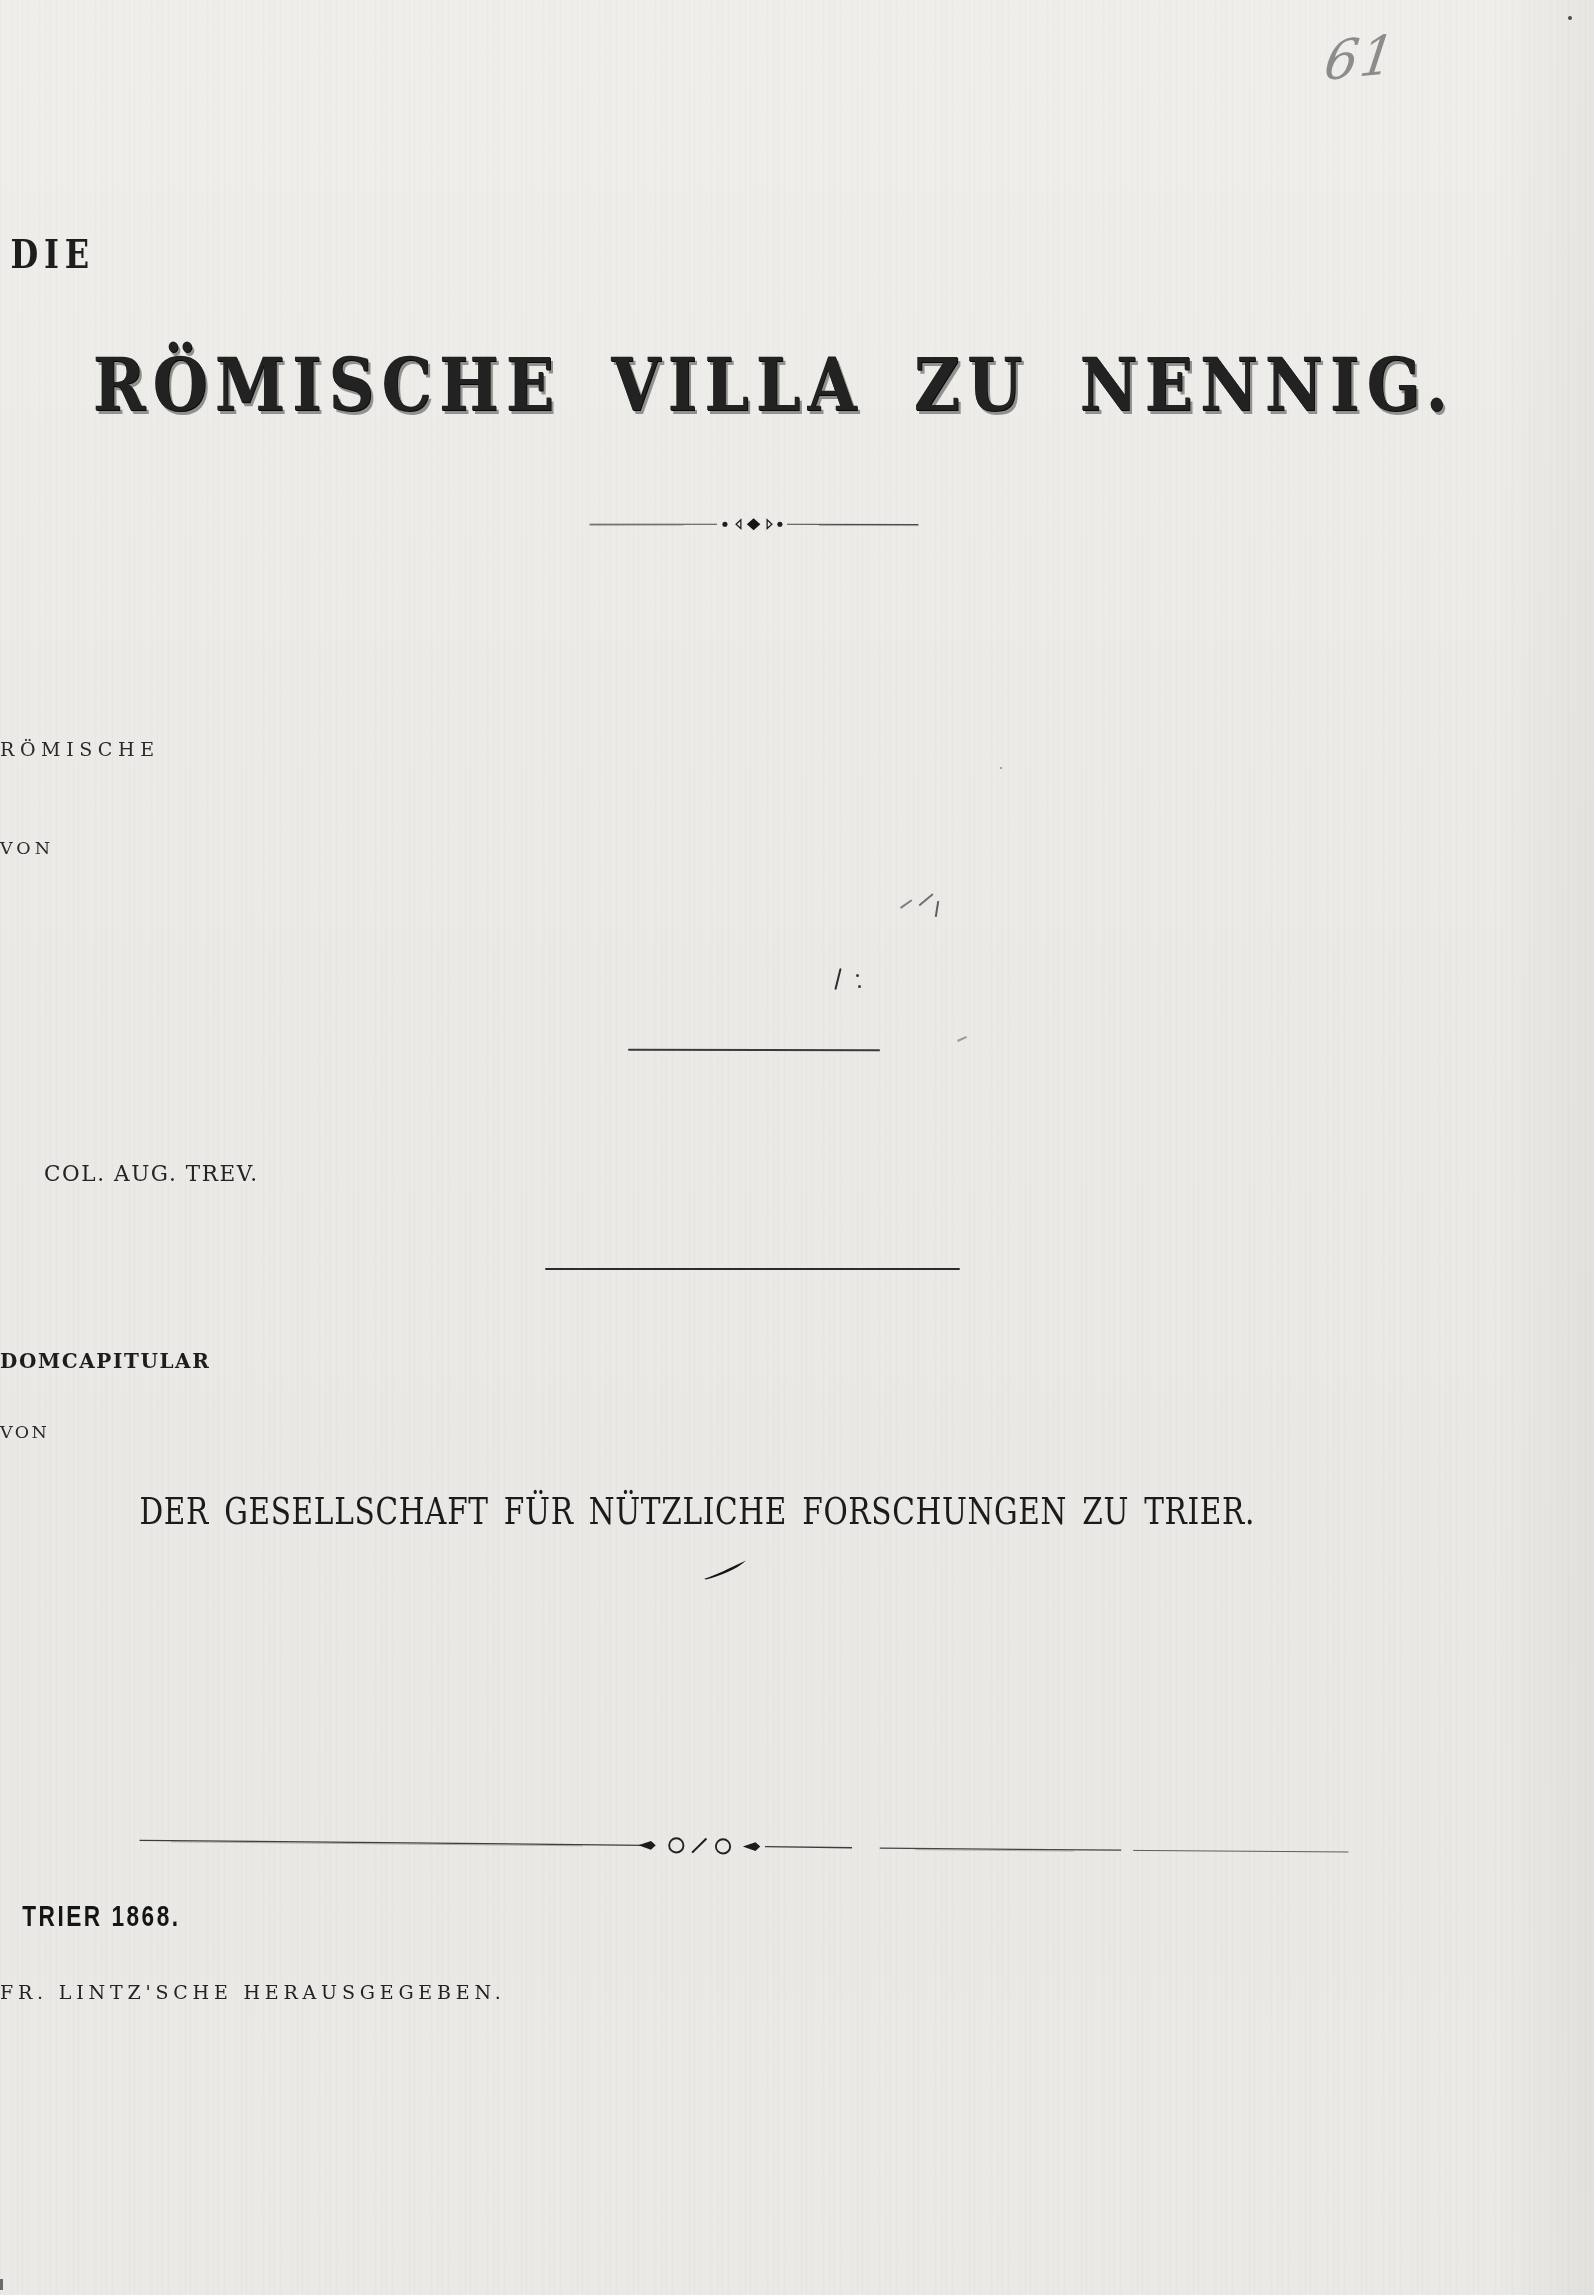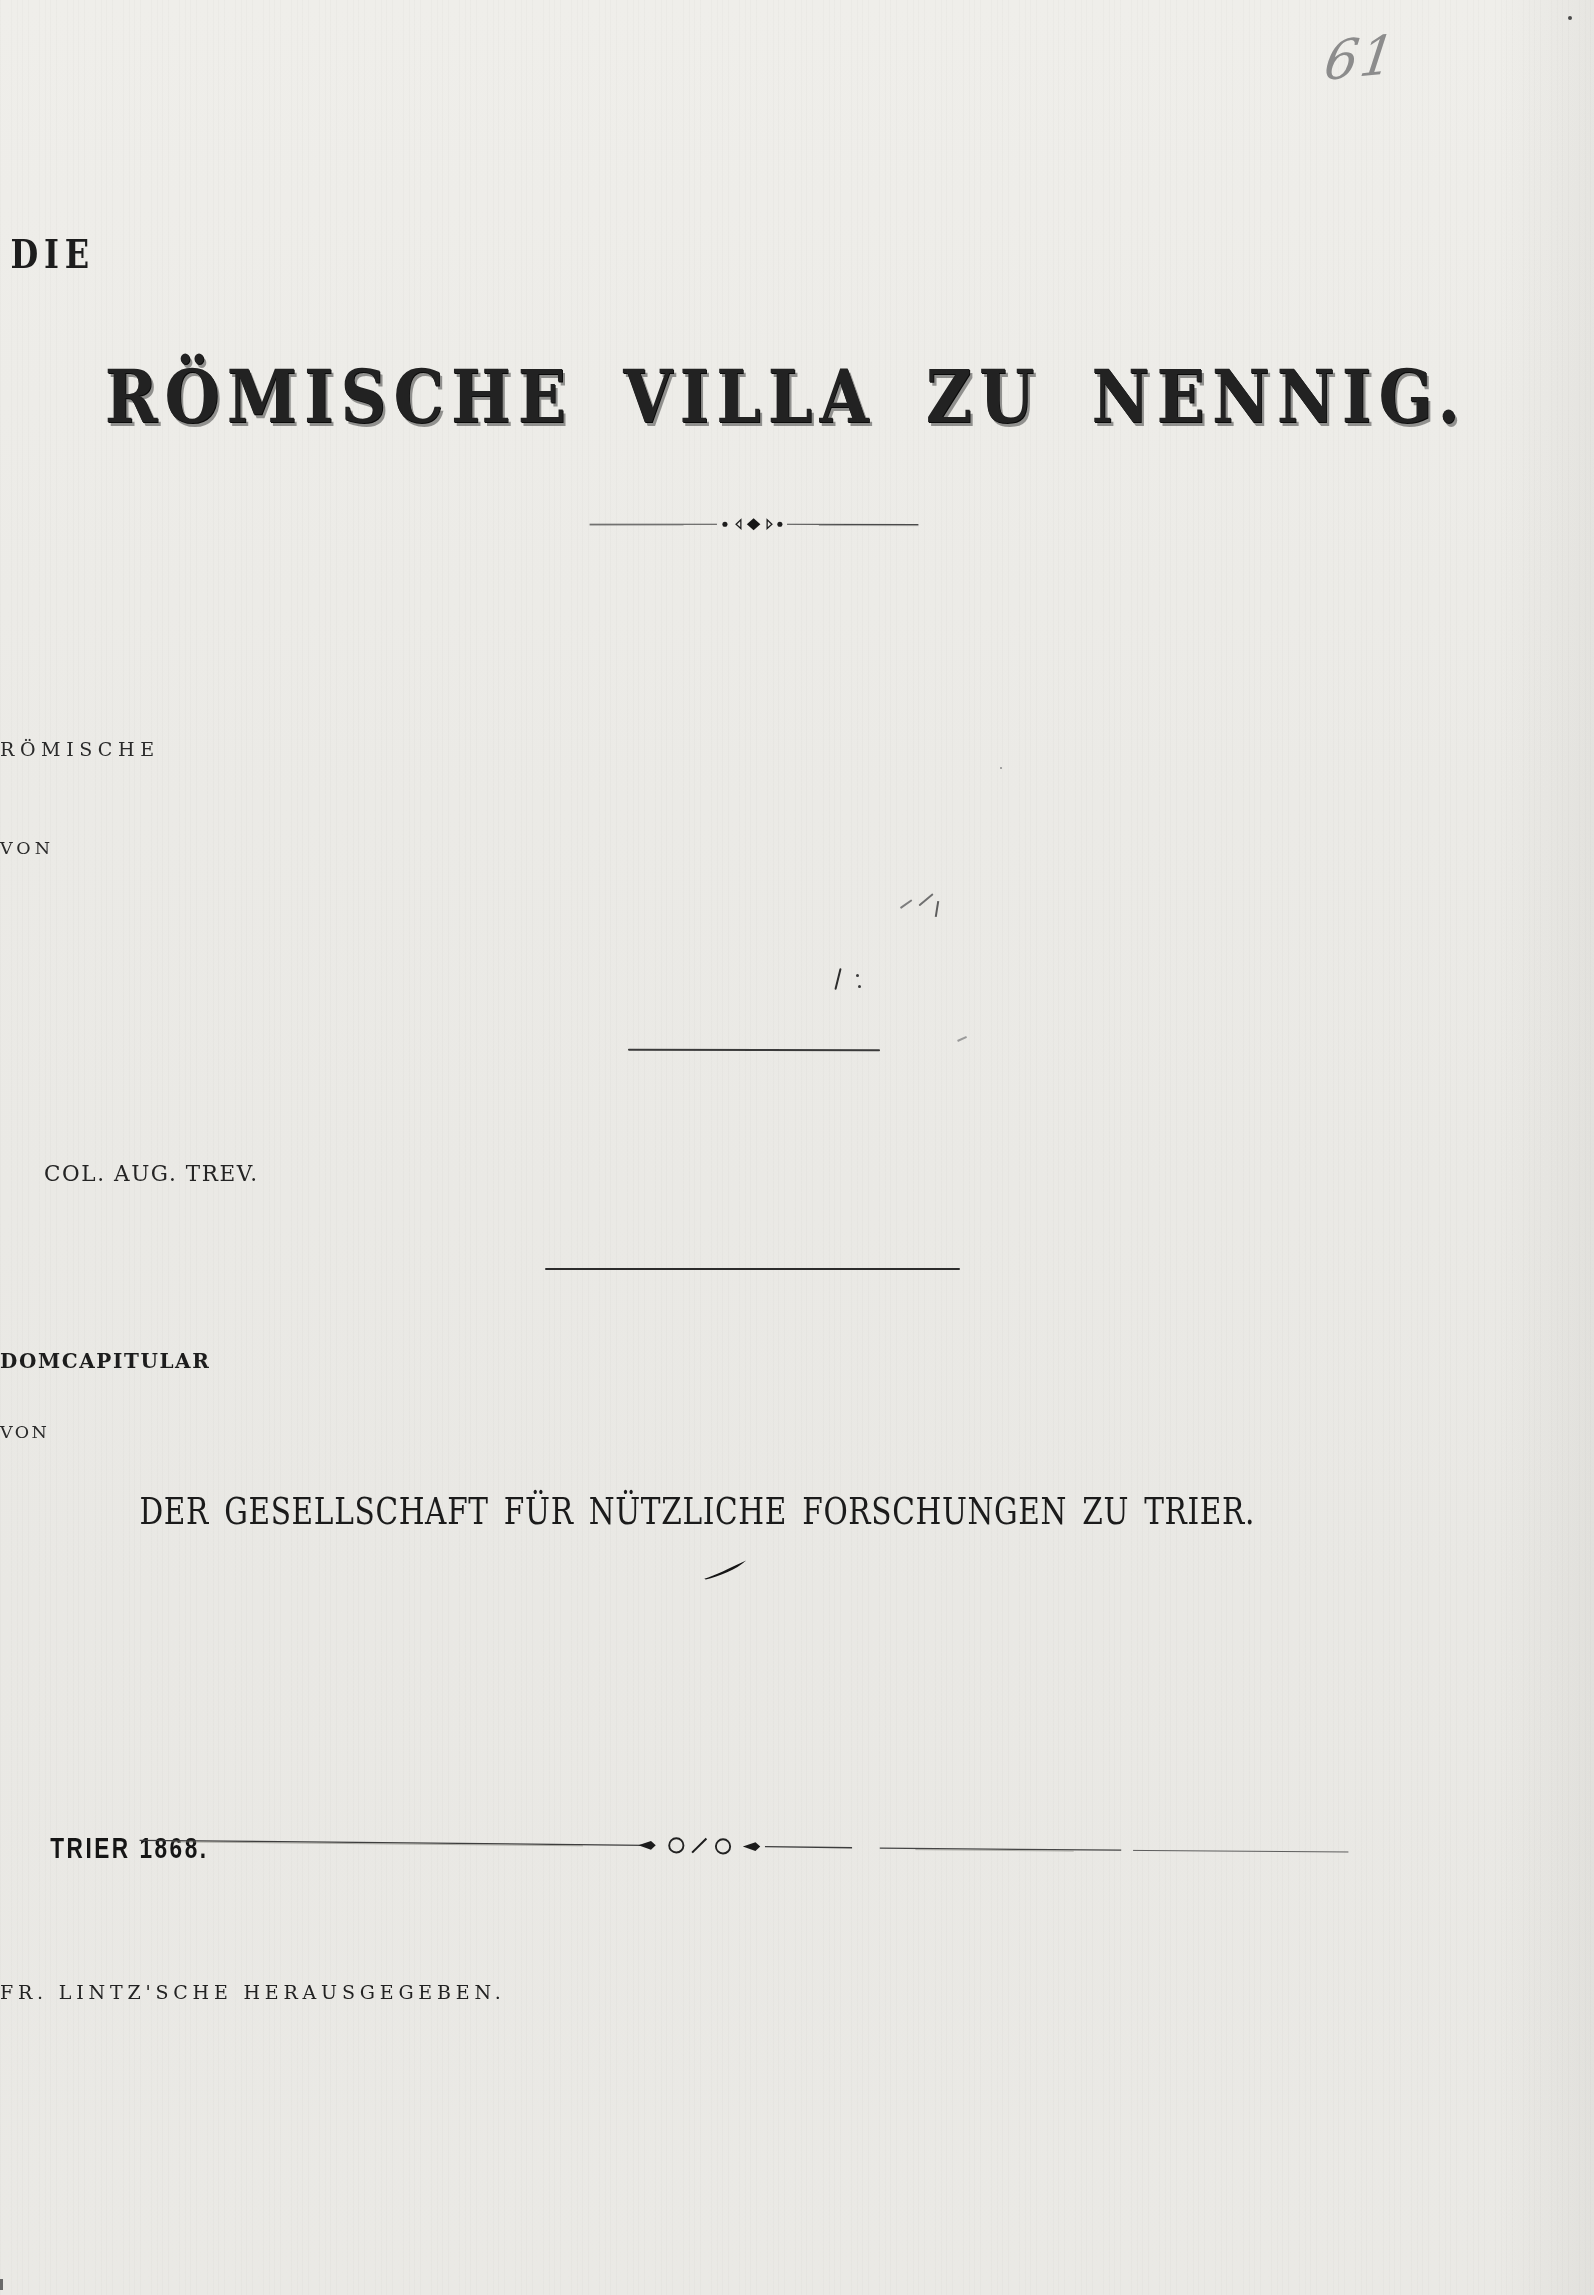--- a/index.html
+++ b/index.html
@@ -73,21 +73,21 @@
   .plates-1 { top: 1126px; font: 400 21.5px "DejaVu Serif", serif; color: #242424; }
   .plates-1 .cond { transform: scaleX(0.95); letter-spacing: 0.4px; }
   .plates-2 { top: 1161px; font: 400 21.5px "DejaVu Serif", serif; letter-spacing: 1.6px; color: #242424; padding-left: 44px; }
 
   .heraus { top: 1349px; font: 700 20px "DejaVu Serif", serif; letter-spacing: 1.6px; }
   .von-2  { top: 1422px; font: 400 17.5px "DejaVu Serif", serif; letter-spacing: 2.4px; color: #2a2a2a; }
 
   .publisher { top: 1490px; font: 400 37px "DejaVu Serif", serif; color: #1b1b1b; }
   .publisher .cond { letter-spacing: 0.8px; word-spacing: 6.4px; transform: scaleX(0.8); }
 
-  .imprint-city { top: 1832px; font: 700 29px "Liberation Sans", sans-serif; color: #151515; padding-left: 28px; }
+  .imprint-city { top: 1900px; font: 700 29px "Liberation Sans", sans-serif; color: #151515; }
   .imprint-city .cond { letter-spacing: 3.2px; transform: scaleX(0.78); }
 
   .printer { top: 1981px; font: 400 19px "DejaVu Serif", serif; letter-spacing: 4.8px; color: #222; }
 
   .svg-orn { position: absolute; }
   .orn-small { left: 588px; top: 517px; }
   .orn-long  { left: 135px; top: 1837px; transform: rotate(0.25deg); }
   .flourish  { left: 703px; top: 1558px; transform: rotate(2deg); }
 
   
@@ -113,21 +113,21 @@
   <div class="mark speck-1"></div>
   <div class="mark speck-2"></div>
   <div class="mark speck-3"></div>
 
   <div class="content">
 
     <div class="line pretitle">
       <span class="cond">DIE</span>
     </div>
 
-    <h1 class="line main-title" style="margin:12px">
+    <h1 class="line main-title" style="margin:0">
       <span class="cond">RÖMISCHE VILLA ZU NENNIG.</span>
     </h1>
 
     <svg class="svg-orn orn-small" width="332" height="14.4" viewBox="0 0 417 18">
       <line x1="2" y1="9" x2="162" y2="9" stroke="#4a4a4a" stroke-width="1.4"></line>
       <line x1="2" y1="10.5" x2="120" y2="10.2" stroke="#6a6a6a" stroke-width="0.6"></line>
       <circle cx="172" cy="9" r="3.2" fill="#1e1e1e"></circle>
       <path d="M186 9 L192 3.5 L192 14.5 Z" fill="none" stroke="#1e1e1e" stroke-width="1.6"></path>
       <path d="M208 1.5 L216.5 9 L208 16.5 L199.5 9 Z" fill="#161616"></path>
       <path d="M231 9 L225 3.5 L225 14.5 Z" fill="none" stroke="#1e1e1e" stroke-width="1.6"></path>

